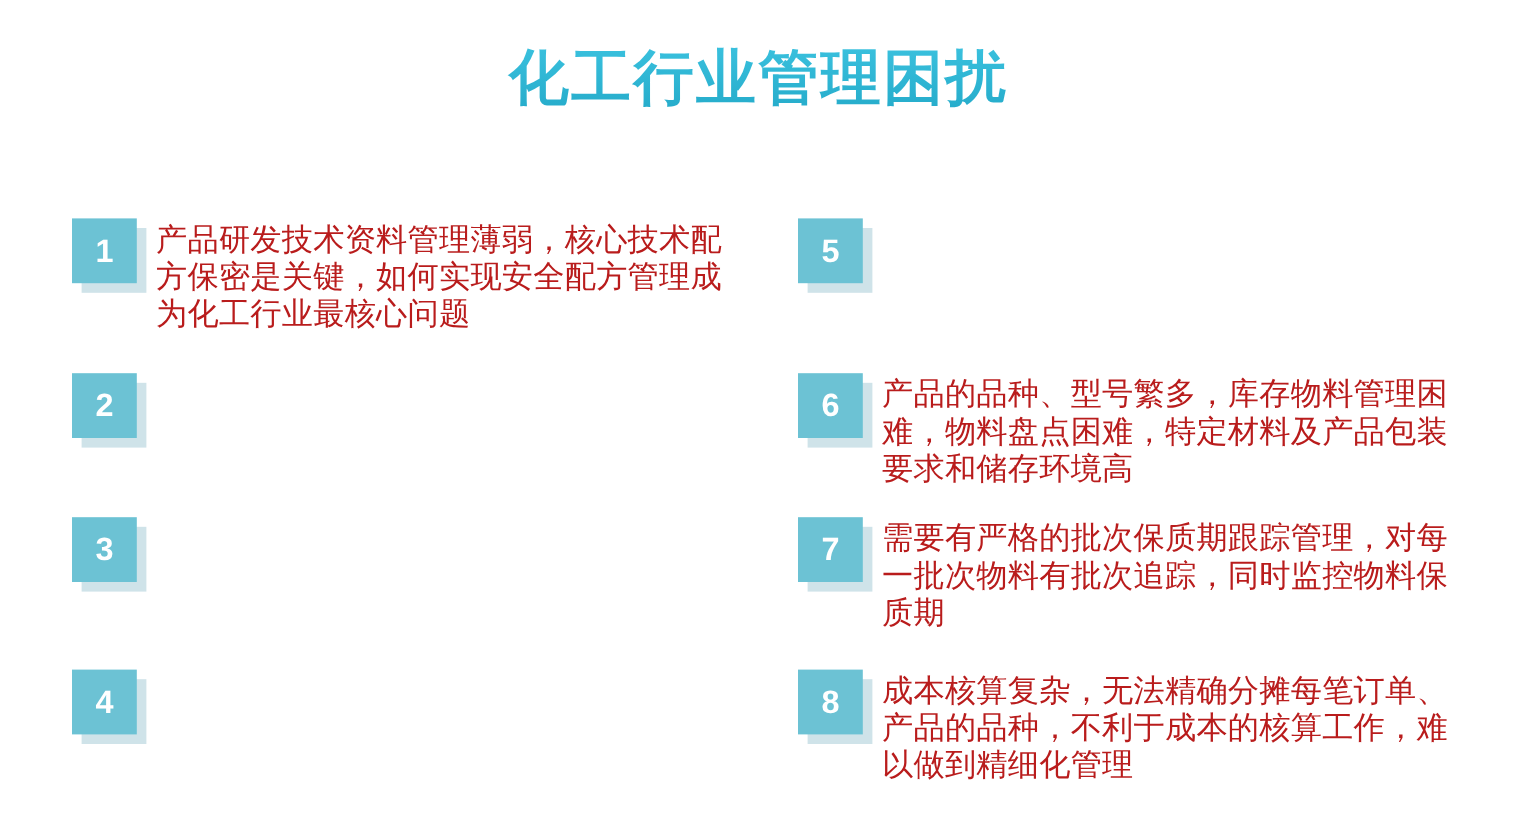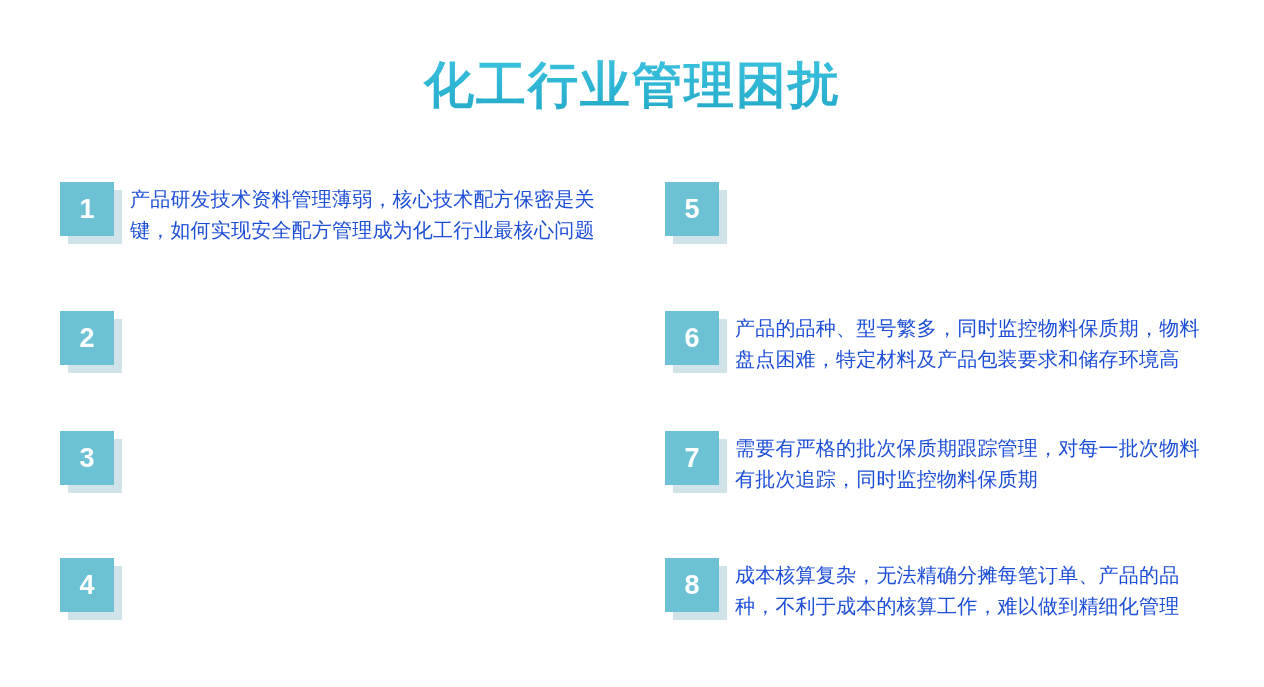--- a/index.html
+++ b/index.html
@@ -14,21 +14,21 @@
     overflow: hidden;
   }
   .slide {
     position: relative;
     width: 1264px;
     height: 687px;
     box-sizing: border-box;
   }
   .title {
     position: absolute;
-    top: 52px;
+    top: 32px;
     left: 0;
     width: 100%;
     text-align: center;
     font-size: 50px;
     font-weight: bold;
     letter-spacing: 2px;
     color: #2fb9d6;
     background: linear-gradient(180deg, #3cc3e0 0%, #23a9c8 100%);
     -webkit-background-clip: text;
     background-clip: text;
@@ -78,23 +78,23 @@
     background: #6cc2d4;
     color: #ffffff;
     font-size: 27px;
     font-weight: bold;
     display: flex;
     align-items: center;
     justify-content: center;
     line-height: 1;
   }
   .text {
-    font-size: 20px;
+    font-size: 26px;
     line-height: 31px;
-    color: #1d4ed8;
+    color: #b91c1c;
     letter-spacing: 0.2px;
     max-width: 478px;
     padding-top: 2px;
   }
 </style>
 </head>
 <body>
 
 <div class="slide">
 
@@ -142,21 +142,21 @@
           <div class="shadow"></div>
           <div class="front">5</div>
         </div>
       </div>
 
       <div class="item" style="left:33px; top:129px;">
         <div class="numbox">
           <div class="shadow"></div>
           <div class="front">6</div>
         </div>
-        <div class="text">产品的品种、型号繁多，同时监控物料保质期，物料盘点困难，特定材料及产品包装要求和储存环境高</div>
+        <div class="text">产品的品种、型号繁多，库存物料管理困难，物料盘点困难，特定材料及产品包装要求和储存环境高</div>
       </div>
 
       <div class="item" style="left:33px; top:249px;">
         <div class="numbox">
           <div class="shadow"></div>
           <div class="front">7</div>
         </div>
         <div class="text">需要有严格的批次保质期跟踪管理，对每一批次物料有批次追踪，同时监控物料保质期</div>
       </div>
 

